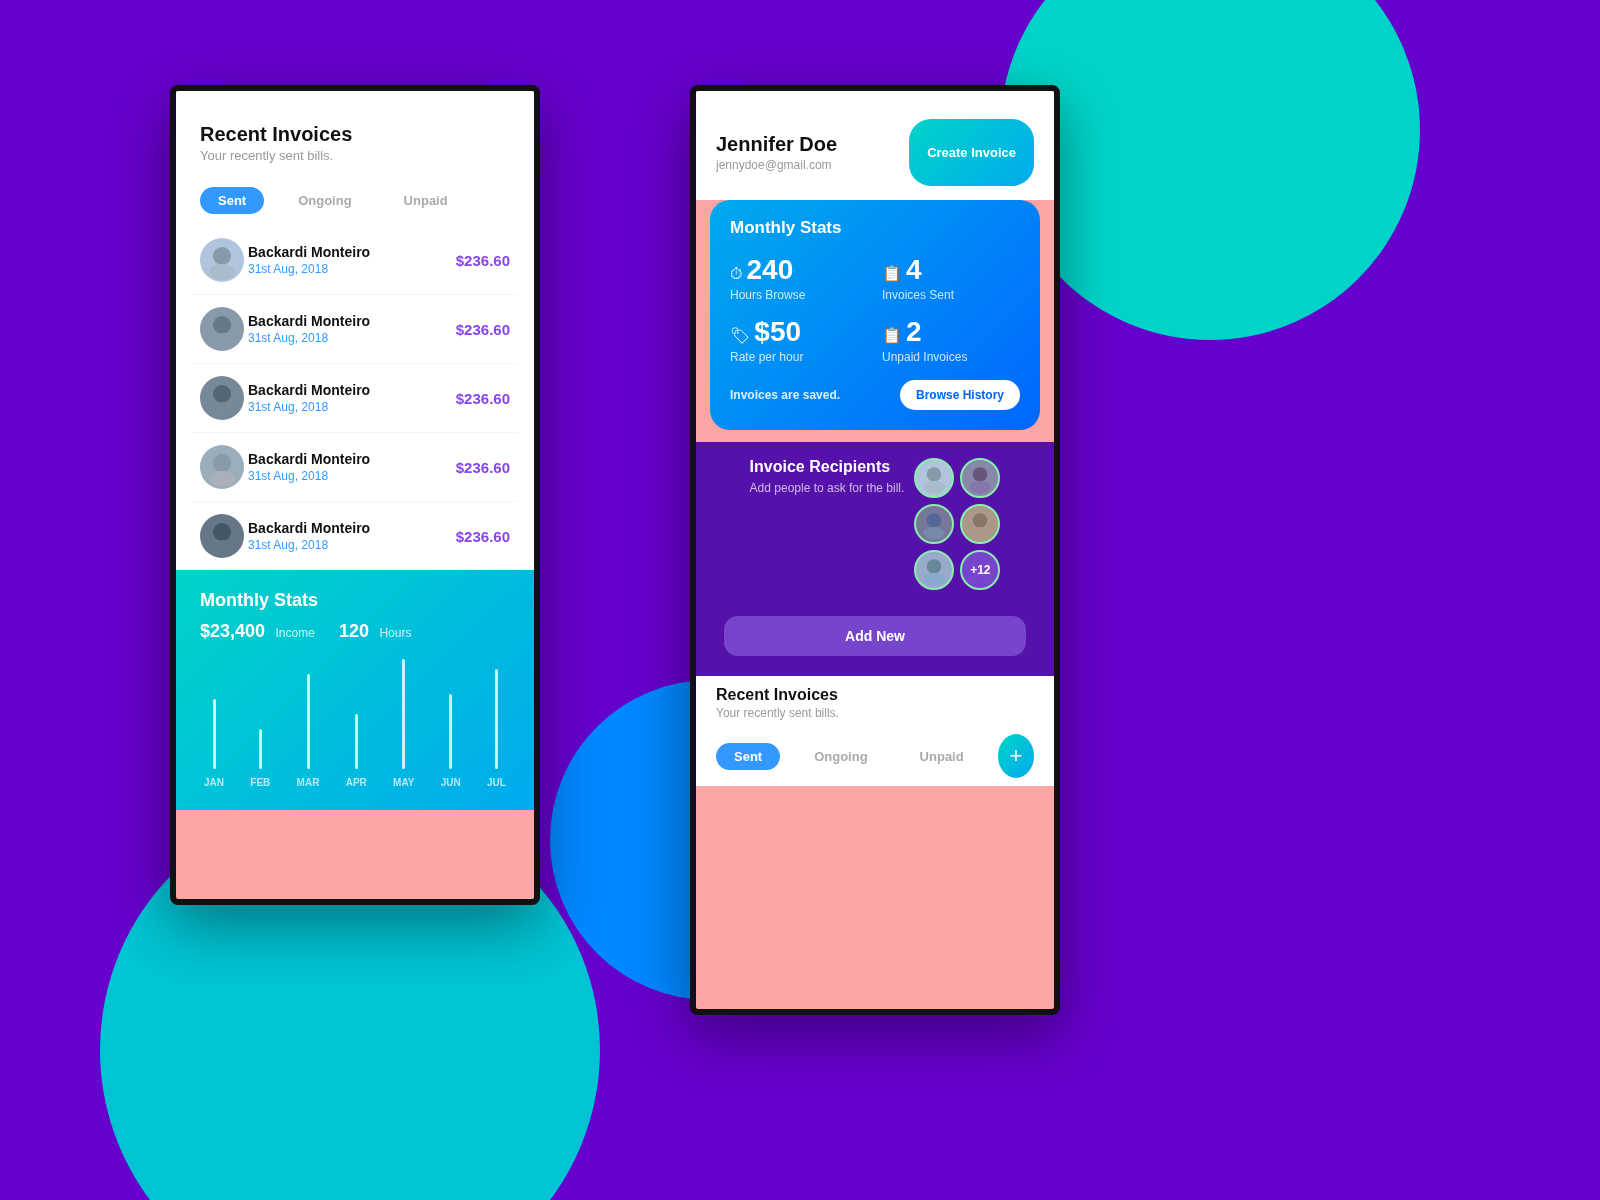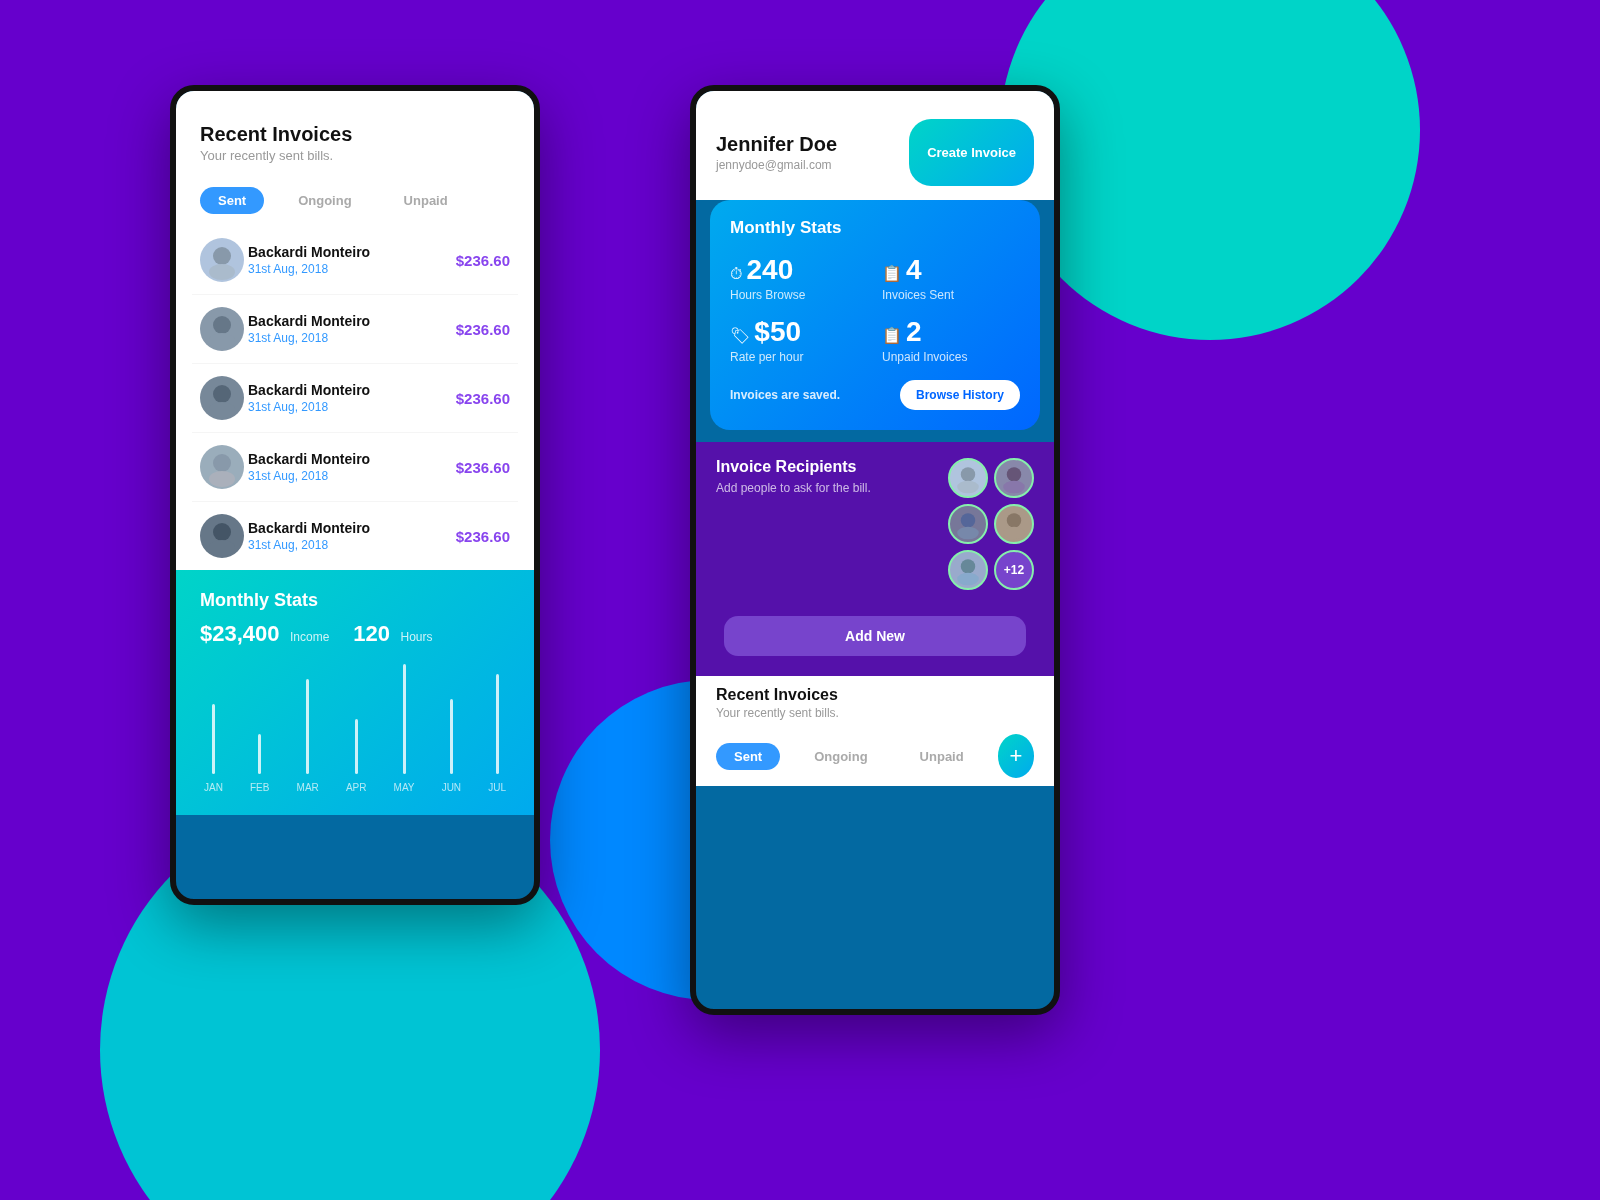--- a/index.html
+++ b/index.html
@@ -38,22 +38,22 @@
       height: 320px;
       background: #0088ff;
       bottom: 200px;
       left: 550px;
       border-radius: 50%;
     }
 
     
     .phone {
       position: absolute;
-      background: #0369a1;
-      border-radius: 24px;
+      background: #fca5a5;
+      border-radius: 8px;
       border: 6px solid #111;
       overflow: hidden;
       box-shadow: 0 20px 60px rgba(0,0,0,0.4);
     }
 
     
     .phone-left {
       width: 370px;
       height: 820px;
       left: 170px;
@@ -170,38 +170,39 @@
       font-weight: 800;
       color: #fff;
       margin-bottom: 10px;
     }
     .stats-income-row {
       display: flex;
       gap: 24px;
       margin-bottom: 16px;
     }
     .stats-income-row .stat-item .big-val {
-      font-size: 22px;
+      font-size: 18px;
       font-weight: 800;
       color: #fff;
     }
     .stats-income-row .stat-item .label {
       font-size: 12px;
       color: rgba(255,255,255,0.8);
       margin-left: 6px;
     }
 
     
     .chart-area {
       display: flex;
       align-items: flex-end;
       justify-content: space-between;
       height: 130px;
       padding: 0 4px;
       margin-bottom: 6px;
+      font-weight: bold;
     }
     .chart-col {
       display: flex;
       flex-direction: column;
       align-items: center;
       gap: 4px;
     }
     .chart-bar {
       width: 3px;
       background: rgba(255,255,255,0.8);
@@ -299,21 +300,21 @@
       font-weight: 700;
       cursor: pointer;
     }
 
     
     .recipients-section {
       background: #5511aa;
       padding: 16px 20px;
       display: flex;
       align-items: flex-start;
-      justify-content: space-between;
+      justify-content: center;
     }
     .recipients-section .recipients-info .title {
       font-size: 16px;
       font-weight: 800;
       color: #fff;
     }
     .recipients-section .recipients-info .subtitle {
       font-size: 12px;
       color: rgba(255,255,255,0.7);
       margin-top: 4px;

